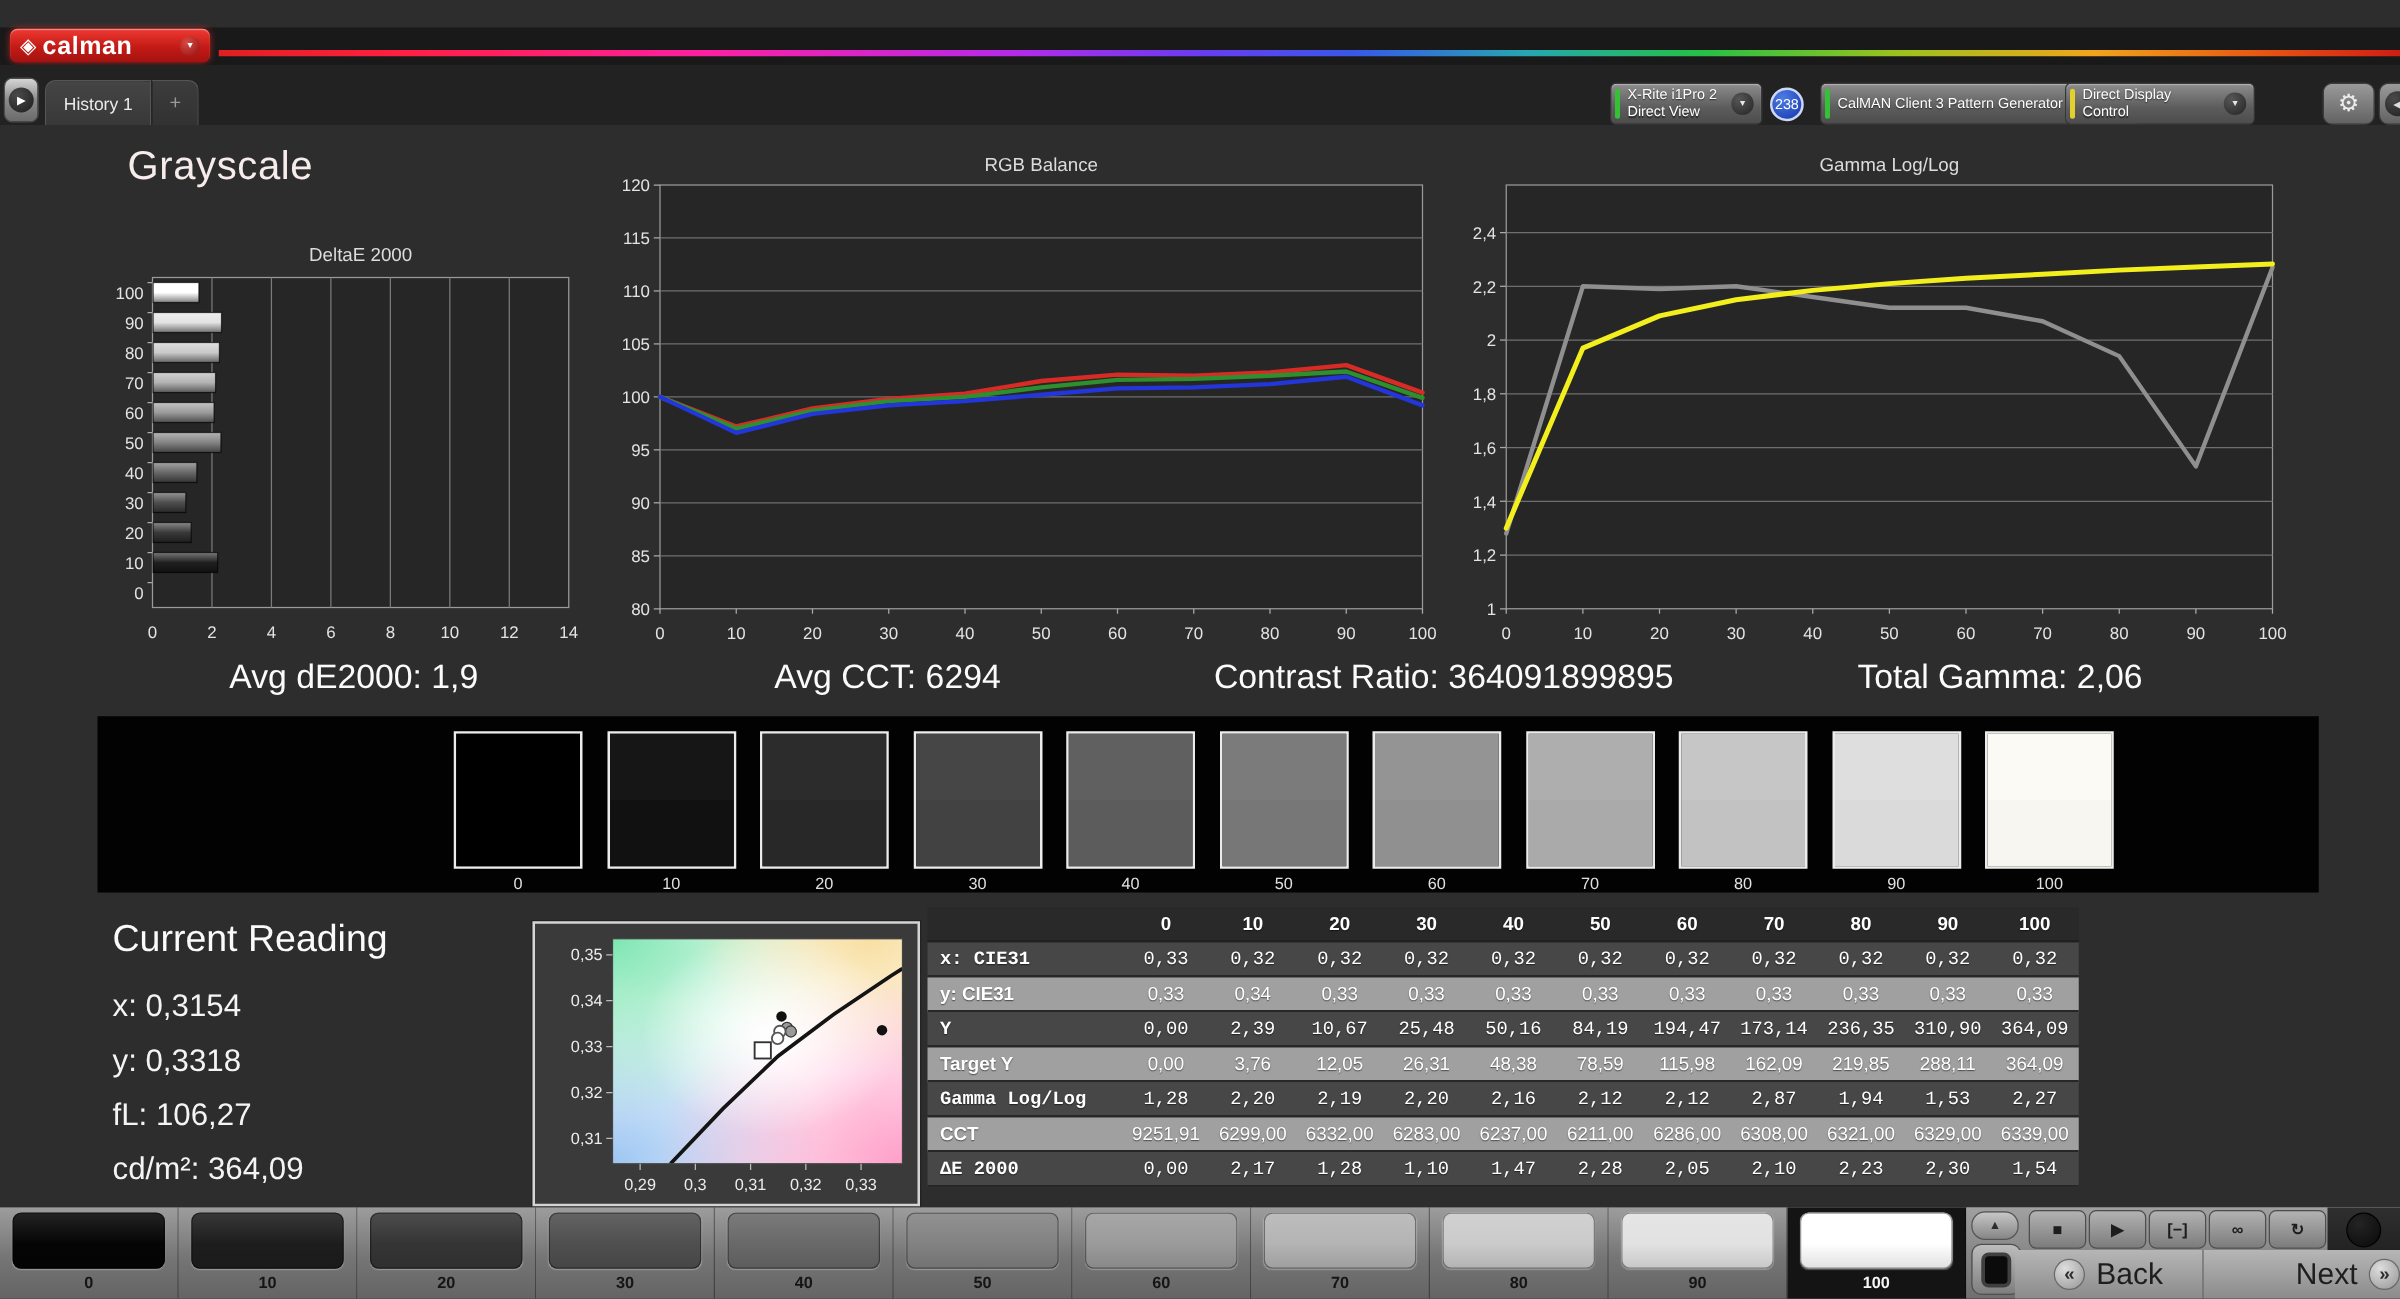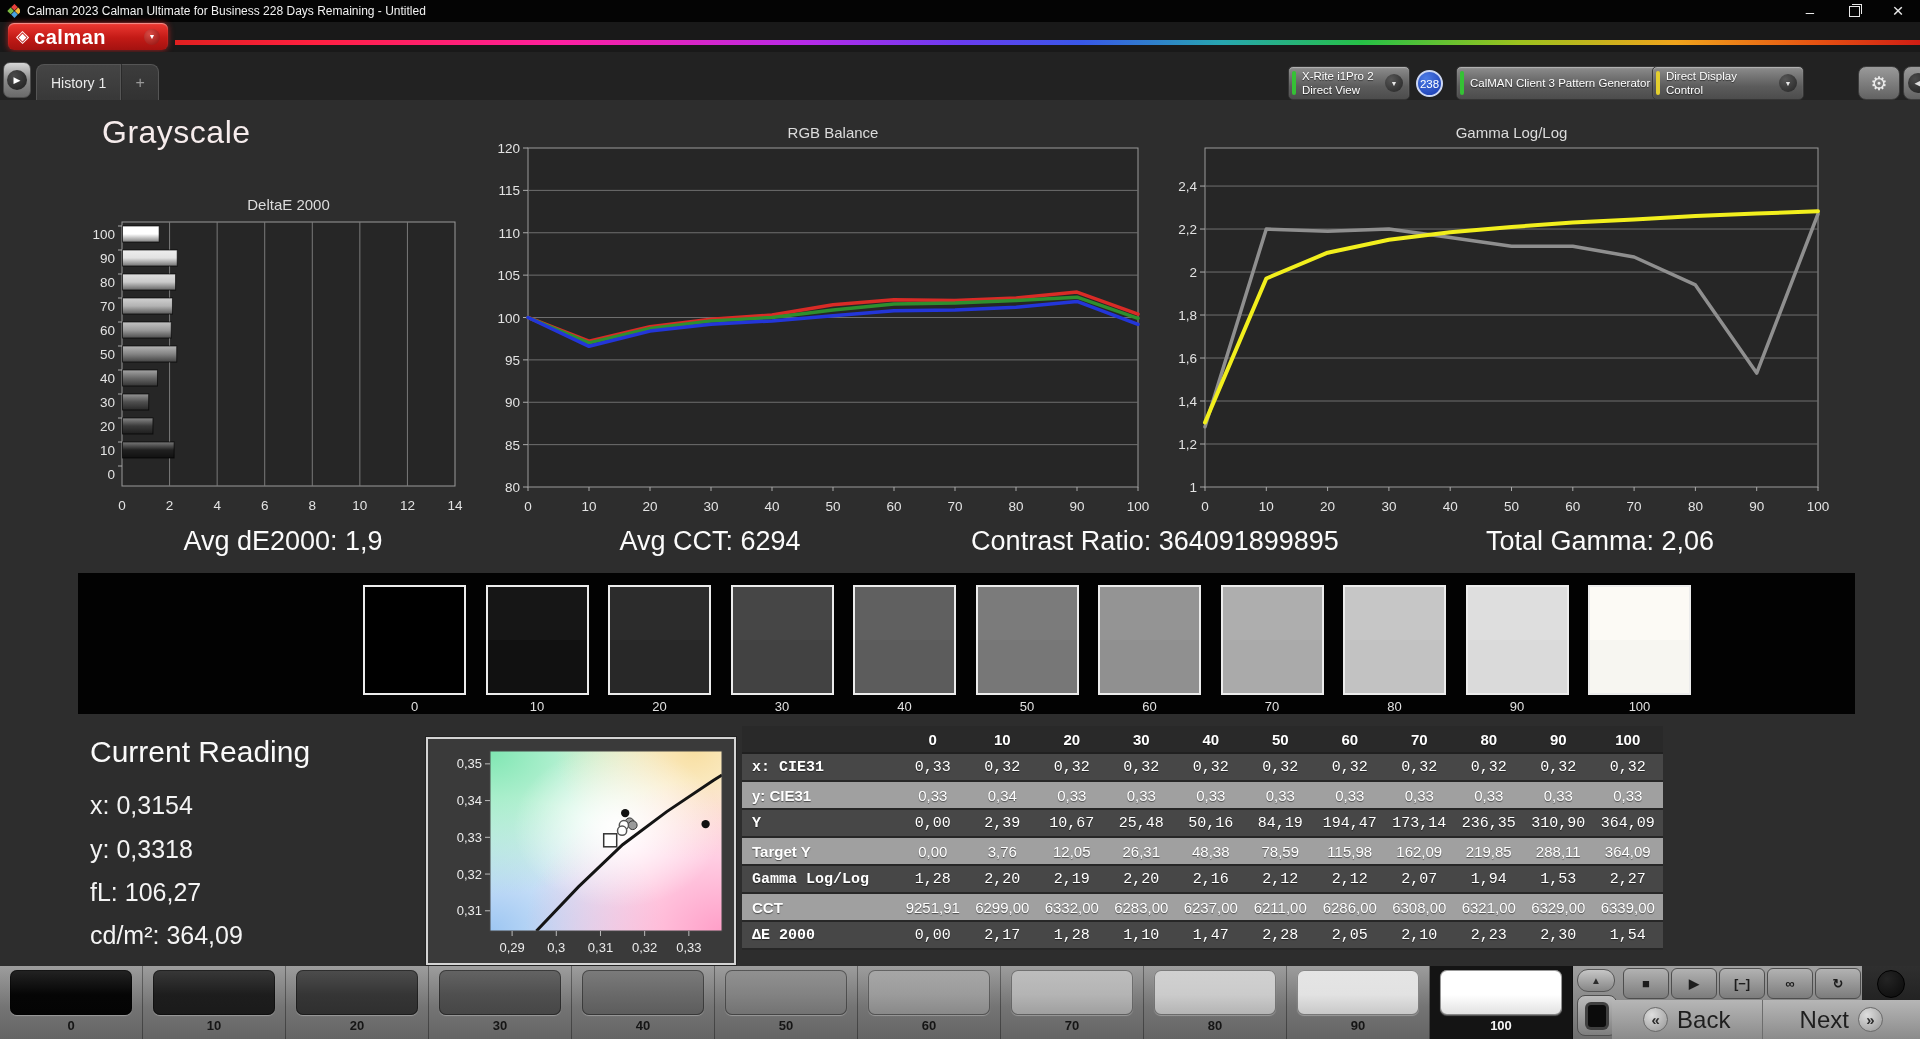--- a/index.html
+++ b/index.html
@@ -112,52 +112,34 @@
              background:linear-gradient(180deg,#b2b2b2,#7c7c7c);border:1px solid #4e4e4e;
              display:flex;align-items:center;justify-content:center;color:#1d1d1d;font-size:13px;font-weight:bold;cursor:pointer;}
   .dark-zone{position:absolute;left:289px;top:0;width:58px;height:36px;background:linear-gradient(180deg,#2f2f2f,#222);
              display:flex;align-items:center;justify-content:center;}
   .dark-zone .led{width:26px;height:26px;border-radius:50%;background:radial-gradient(circle at 35% 30%,#242424,#0a0a0a);
              border:1px solid #000;}
   .backnext{position:absolute;left:39px;top:34px;width:308px;height:39px;display:flex;}
   .bn-btn{display:flex;align-items:center;justify-content:center;height:39px;cursor:pointer;
           background:linear-gradient(180deg,#b6b6b6,#8b8b8b);}
   .bn-back{width:150px;border-right:1px solid #6d6d6d;}
-  .bn-next{width:158px;}
+  .bn-next{width:158px;justify-content:flex-end;}
   .bn-text{font-size:24px;color:#1e1e1e;}
   .chev{width:25px;height:25px;border-radius:50%;background:radial-gradient(circle at 35% 30%,#dedede,#959595);
         border:1px solid #6a6a6a;box-sizing:border-box;display:flex;align-items:center;justify-content:center;
         color:#2c2c2c;font-size:15px;font-weight:bold;}
   .bn-back .chev{margin-right:9px;}
   .bn-next .chev{margin-left:9px;}
   svg{display:block;}
 </style>
 </head>
 <body>
 
 <div class="app">
 
-  <div class="titlebar">
-    <svg class="app-icon" viewBox="0 0 16 16">
-      <rect x="7" y="1" width="5.4" height="5.4" fill="#e8413c" transform="rotate(45 9.7 3.7)"></rect>
-      <rect x="2.6" y="5.2" width="5.4" height="5.4" fill="#7dbb42" transform="rotate(45 5.3 7.9)"></rect>
-      <rect x="11.2" y="5.2" width="5.4" height="5.4" fill="#f6b73c" transform="rotate(45 13.9 7.9)"></rect>
-      <rect x="7" y="9.4" width="5.4" height="5.4" fill="#4aa3df" transform="rotate(45 9.7 12.1)"></rect>
-    </svg>
-    <div class="titlebar-text">Calman 2023 Calman Ultimate for Business 228 Days Remaining  - Untitled</div>
-    <div class="win-btn">
-        <span>–</span>
-      </div>
-    <div class="win-btn">
-        <span class="restore-box"></span>
-      </div>
-    <div class="win-btn">
-        <span class="close-glyph">×</span>
-      </div>
-  </div>
 
   <div class="logo-row">
     <div class="calman-logo">
       <span class="calman-diamond">◈</span>
       <span class="calman-text">calman</span>
       <span class="calman-dd">▼</span>
     </div>
     <div class="spectrum"></div>
   </div>
 
@@ -631,21 +613,21 @@
       </div>
       <div class="trow dark">
         <div class="tlabel">Gamma Log/Log</div>
         <div class="tcell">1,28</div>
         <div class="tcell">2,20</div>
         <div class="tcell">2,19</div>
         <div class="tcell">2,20</div>
         <div class="tcell">2,16</div>
         <div class="tcell">2,12</div>
         <div class="tcell">2,12</div>
-        <div class="tcell">2,07</div>
+        <div class="tcell">2,87</div>
         <div class="tcell">1,94</div>
         <div class="tcell">1,53</div>
         <div class="tcell">2,27</div>
       </div>
       <div class="trow light">
         <div class="tlabel">CCT</div>
         <div class="tcell">9251,91</div>
         <div class="tcell">6299,00</div>
         <div class="tcell">6332,00</div>
         <div class="tcell">6283,00</div>

